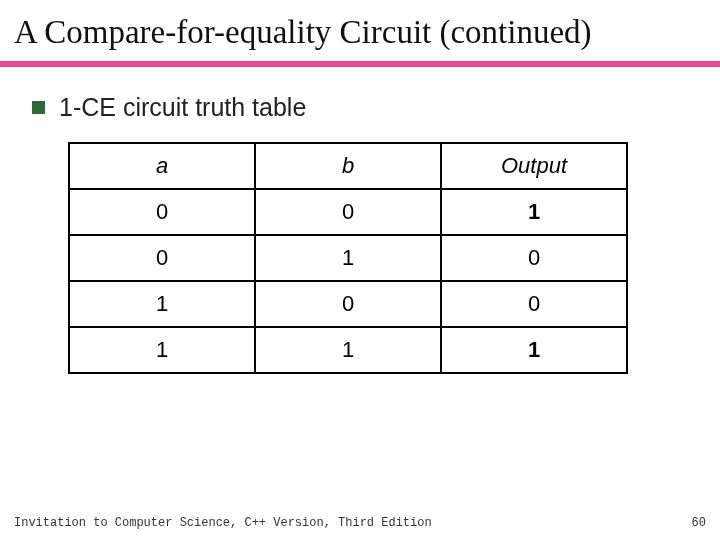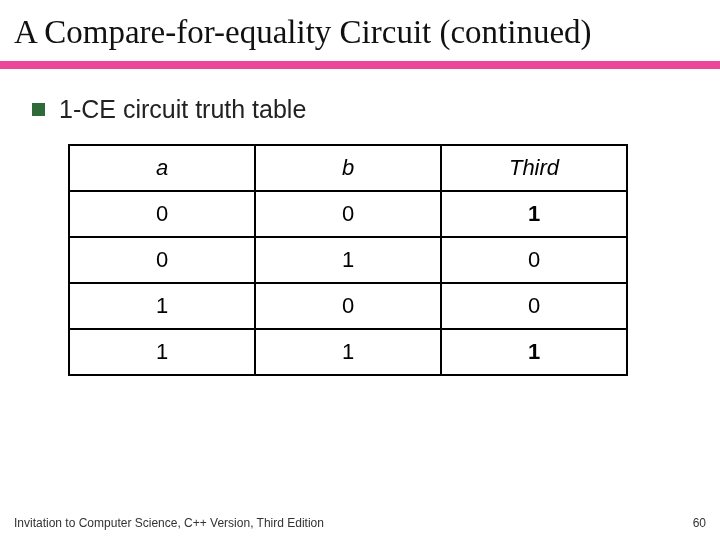--- a/index.html
+++ b/index.html
@@ -6,21 +6,21 @@
   body {
     width: 720px;
     height: 540px;
     background: #ffffff;
     font-family: "Times New Roman", Times, serif;
     position: relative;
     overflow: hidden;
   }
   .title-block {
     padding: 12px 7px 8px 14px;
-    border-bottom: 8px solid #ec4899;
+    border-bottom: 6px solid #ec4899;
   }
   .title {
     font-size: 33px;
     color: #111;
     line-height: 1.25;
     font-weight: normal;
   }
   .content {
     padding: 26px 48px 0 32px;
   }
@@ -63,21 +63,21 @@
     font-weight: bold;
   }
   .footer {
     position: absolute;
     left: 14px;
     right: 14px;
     bottom: 10px;
     display: flex;
     justify-content: space-between;
     align-items: flex-end;
-    font-family: Liberation Sans, sans-serif;
+    font-family: Liberation Mono, monospace;
     font-size: 12px;
     color: #333;
   }
 </style>
 </head>
 <body>
 
 <div class="title-block">
   <h1 class="title">A Compare-for-equality Circuit (continued)</h1>
 </div>
@@ -86,21 +86,21 @@
   <div class="bullet-row">
     <div class="bullet"></div>
     <div class="bullet-text">1-CE circuit truth table</div>
   </div>
 
   <table class="truth-table">
     <thead>
       <tr>
         <th>a</th>
         <th>b</th>
-        <th>Third</th>
+        <th>Output</th>
       </tr>
     </thead>
     <tbody>
       <tr>
         <td>0</td>
         <td>0</td>
         <td class="bold">1</td>
       </tr>
       <tr>
         <td>0</td>

